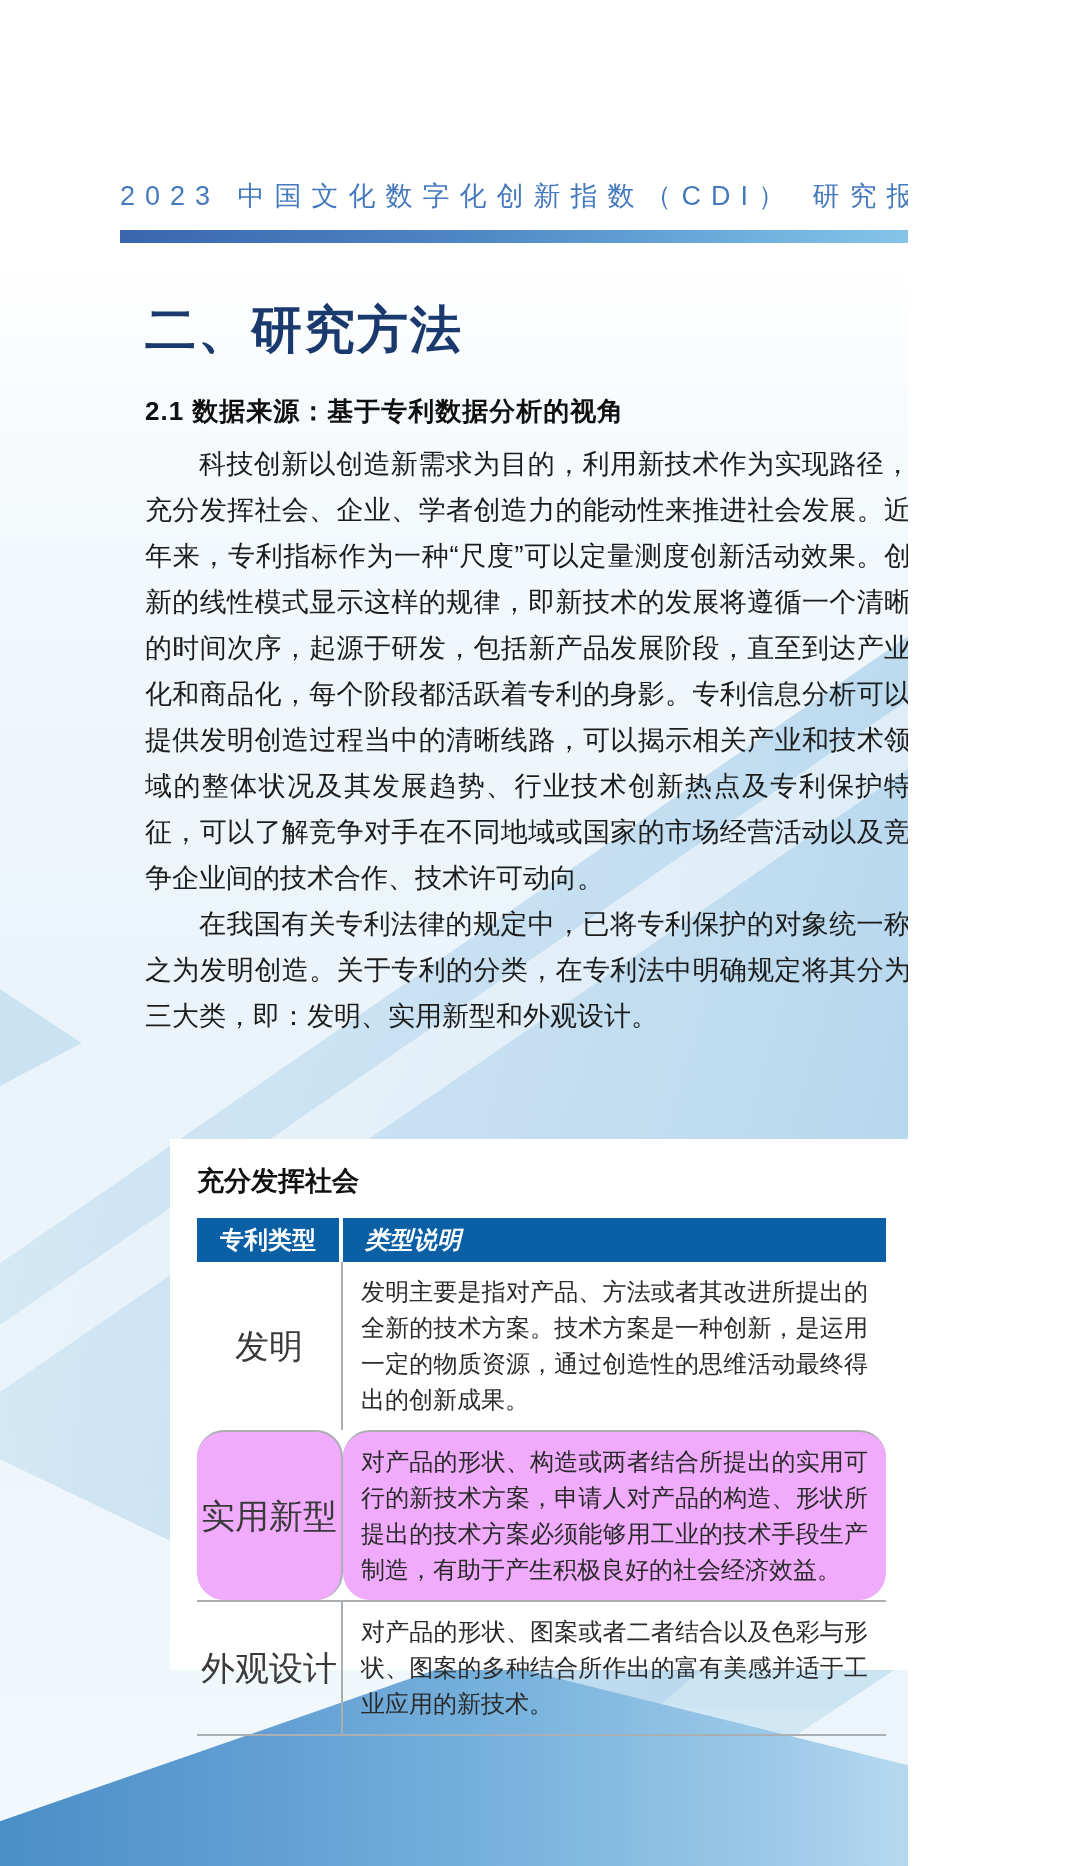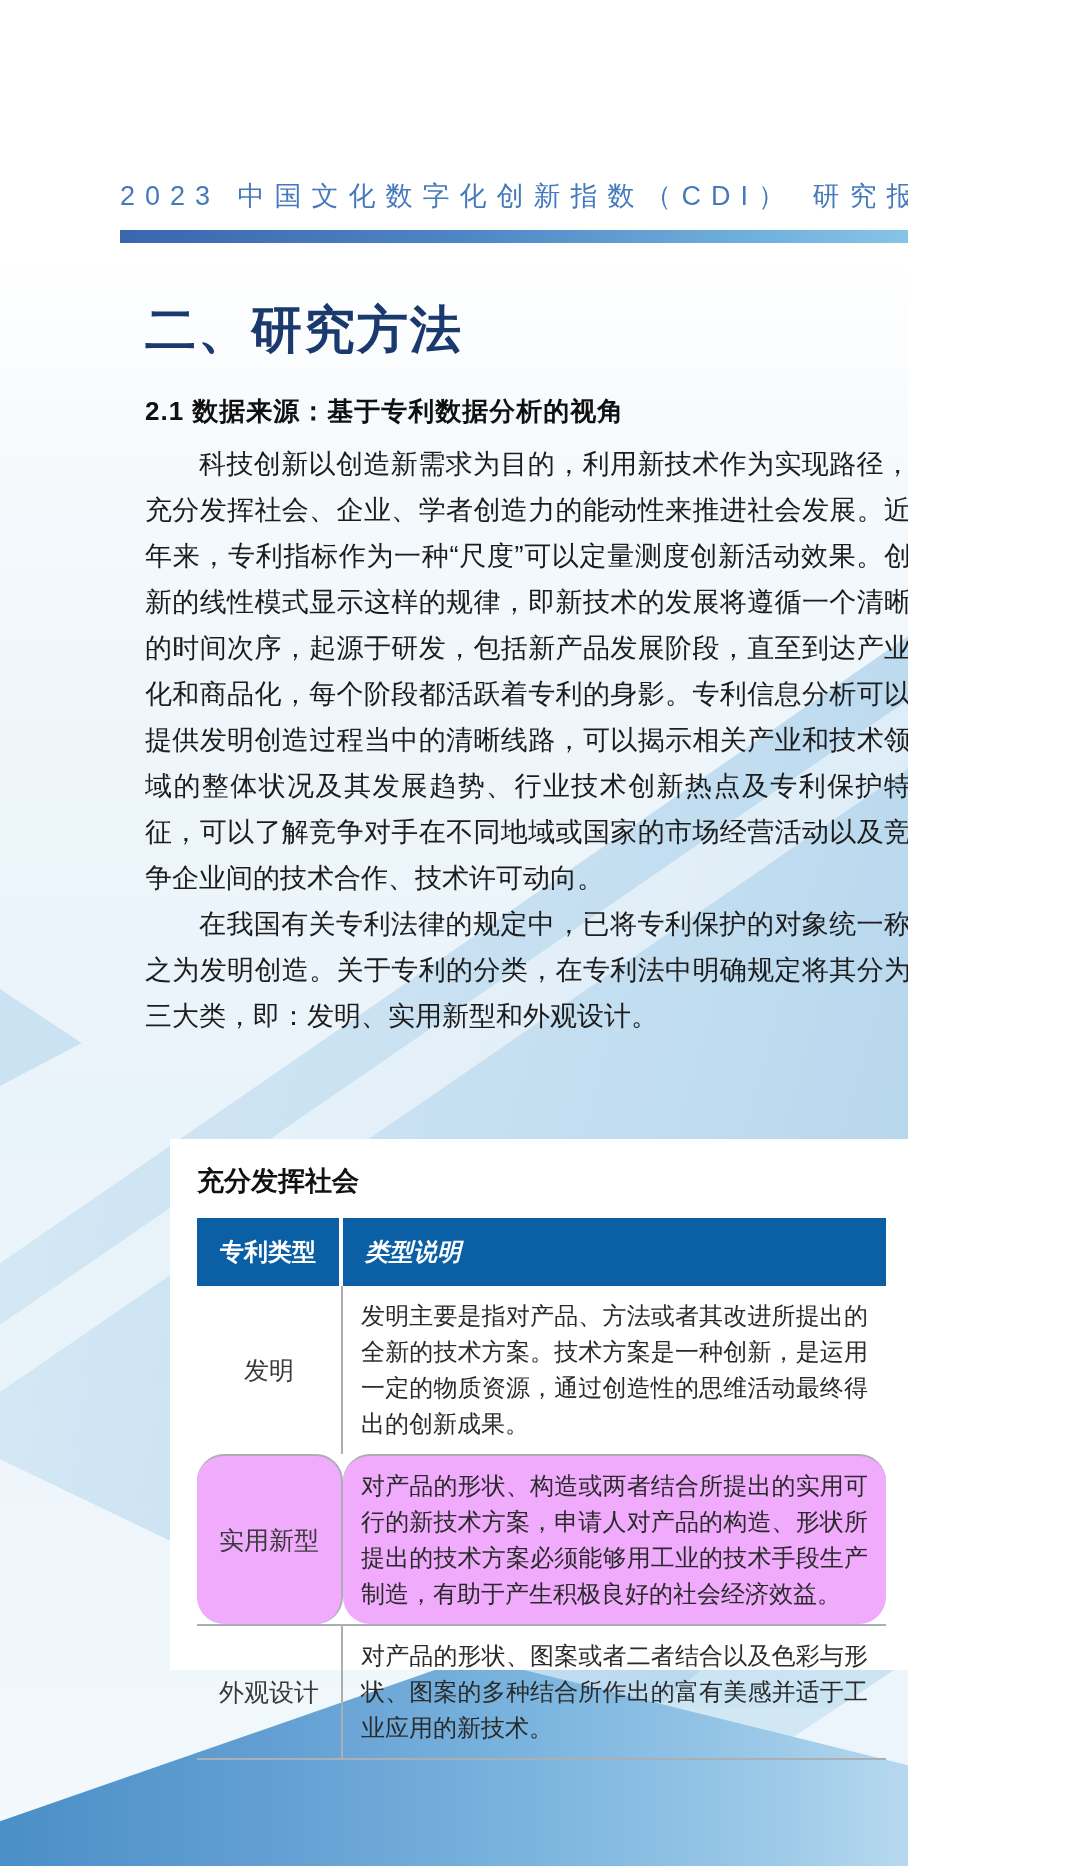--- a/index.html
+++ b/index.html
@@ -67,30 +67,30 @@
     position:absolute;left:27px;top:24px;
     font-size:27px;font-weight:bold;color:#111111;
   }
   table.pat{
     position:absolute;left:27px;top:79px;width:689px;
     border-collapse:separate;border-spacing:0;table-layout:fixed;
   }
   table.pat col.c1{width:146px;}
   table.pat th{
     background:#0b5fa5;color:#ffffff;font-size:24px;font-weight:bold;
-    height:44px;padding:12px;vertical-align:middle;
+    height:44px;padding:0;vertical-align:middle;
   }
   table.pat th.h1{text-align:center;border-right:4px solid #ffffff;}
   table.pat th.h2{text-align:left;padding-left:22px;font-style:italic;}
   table.pat td{
     font-size:24px;color:#2a2a2a;vertical-align:middle;padding:12px 18px;
     line-height:36px;
   }
   table.pat td.t1{
-    text-align:center;color:#3a3a3a;font-size:25px;
+    text-align:center;color:#3a3a3a;font-size:34px;
     border-right:2px solid #a9afb2;padding:12px 4px;
   }
   table.pat td.t2{text-align:justify;}
   table.pat tr.alt td{background:#f0abfc;border-radius:27px;}
   table.pat tbody tr + tr td{border-top:2px solid #a9afb2;}
   table.pat tbody tr:last-child td{border-bottom:2px solid #a9afb2;}
   
   .pageno{
     position:absolute;left:916px;top:1700px;
     font-size:30px;font-weight:bold;color:#1b1b1b;letter-spacing:1px;

